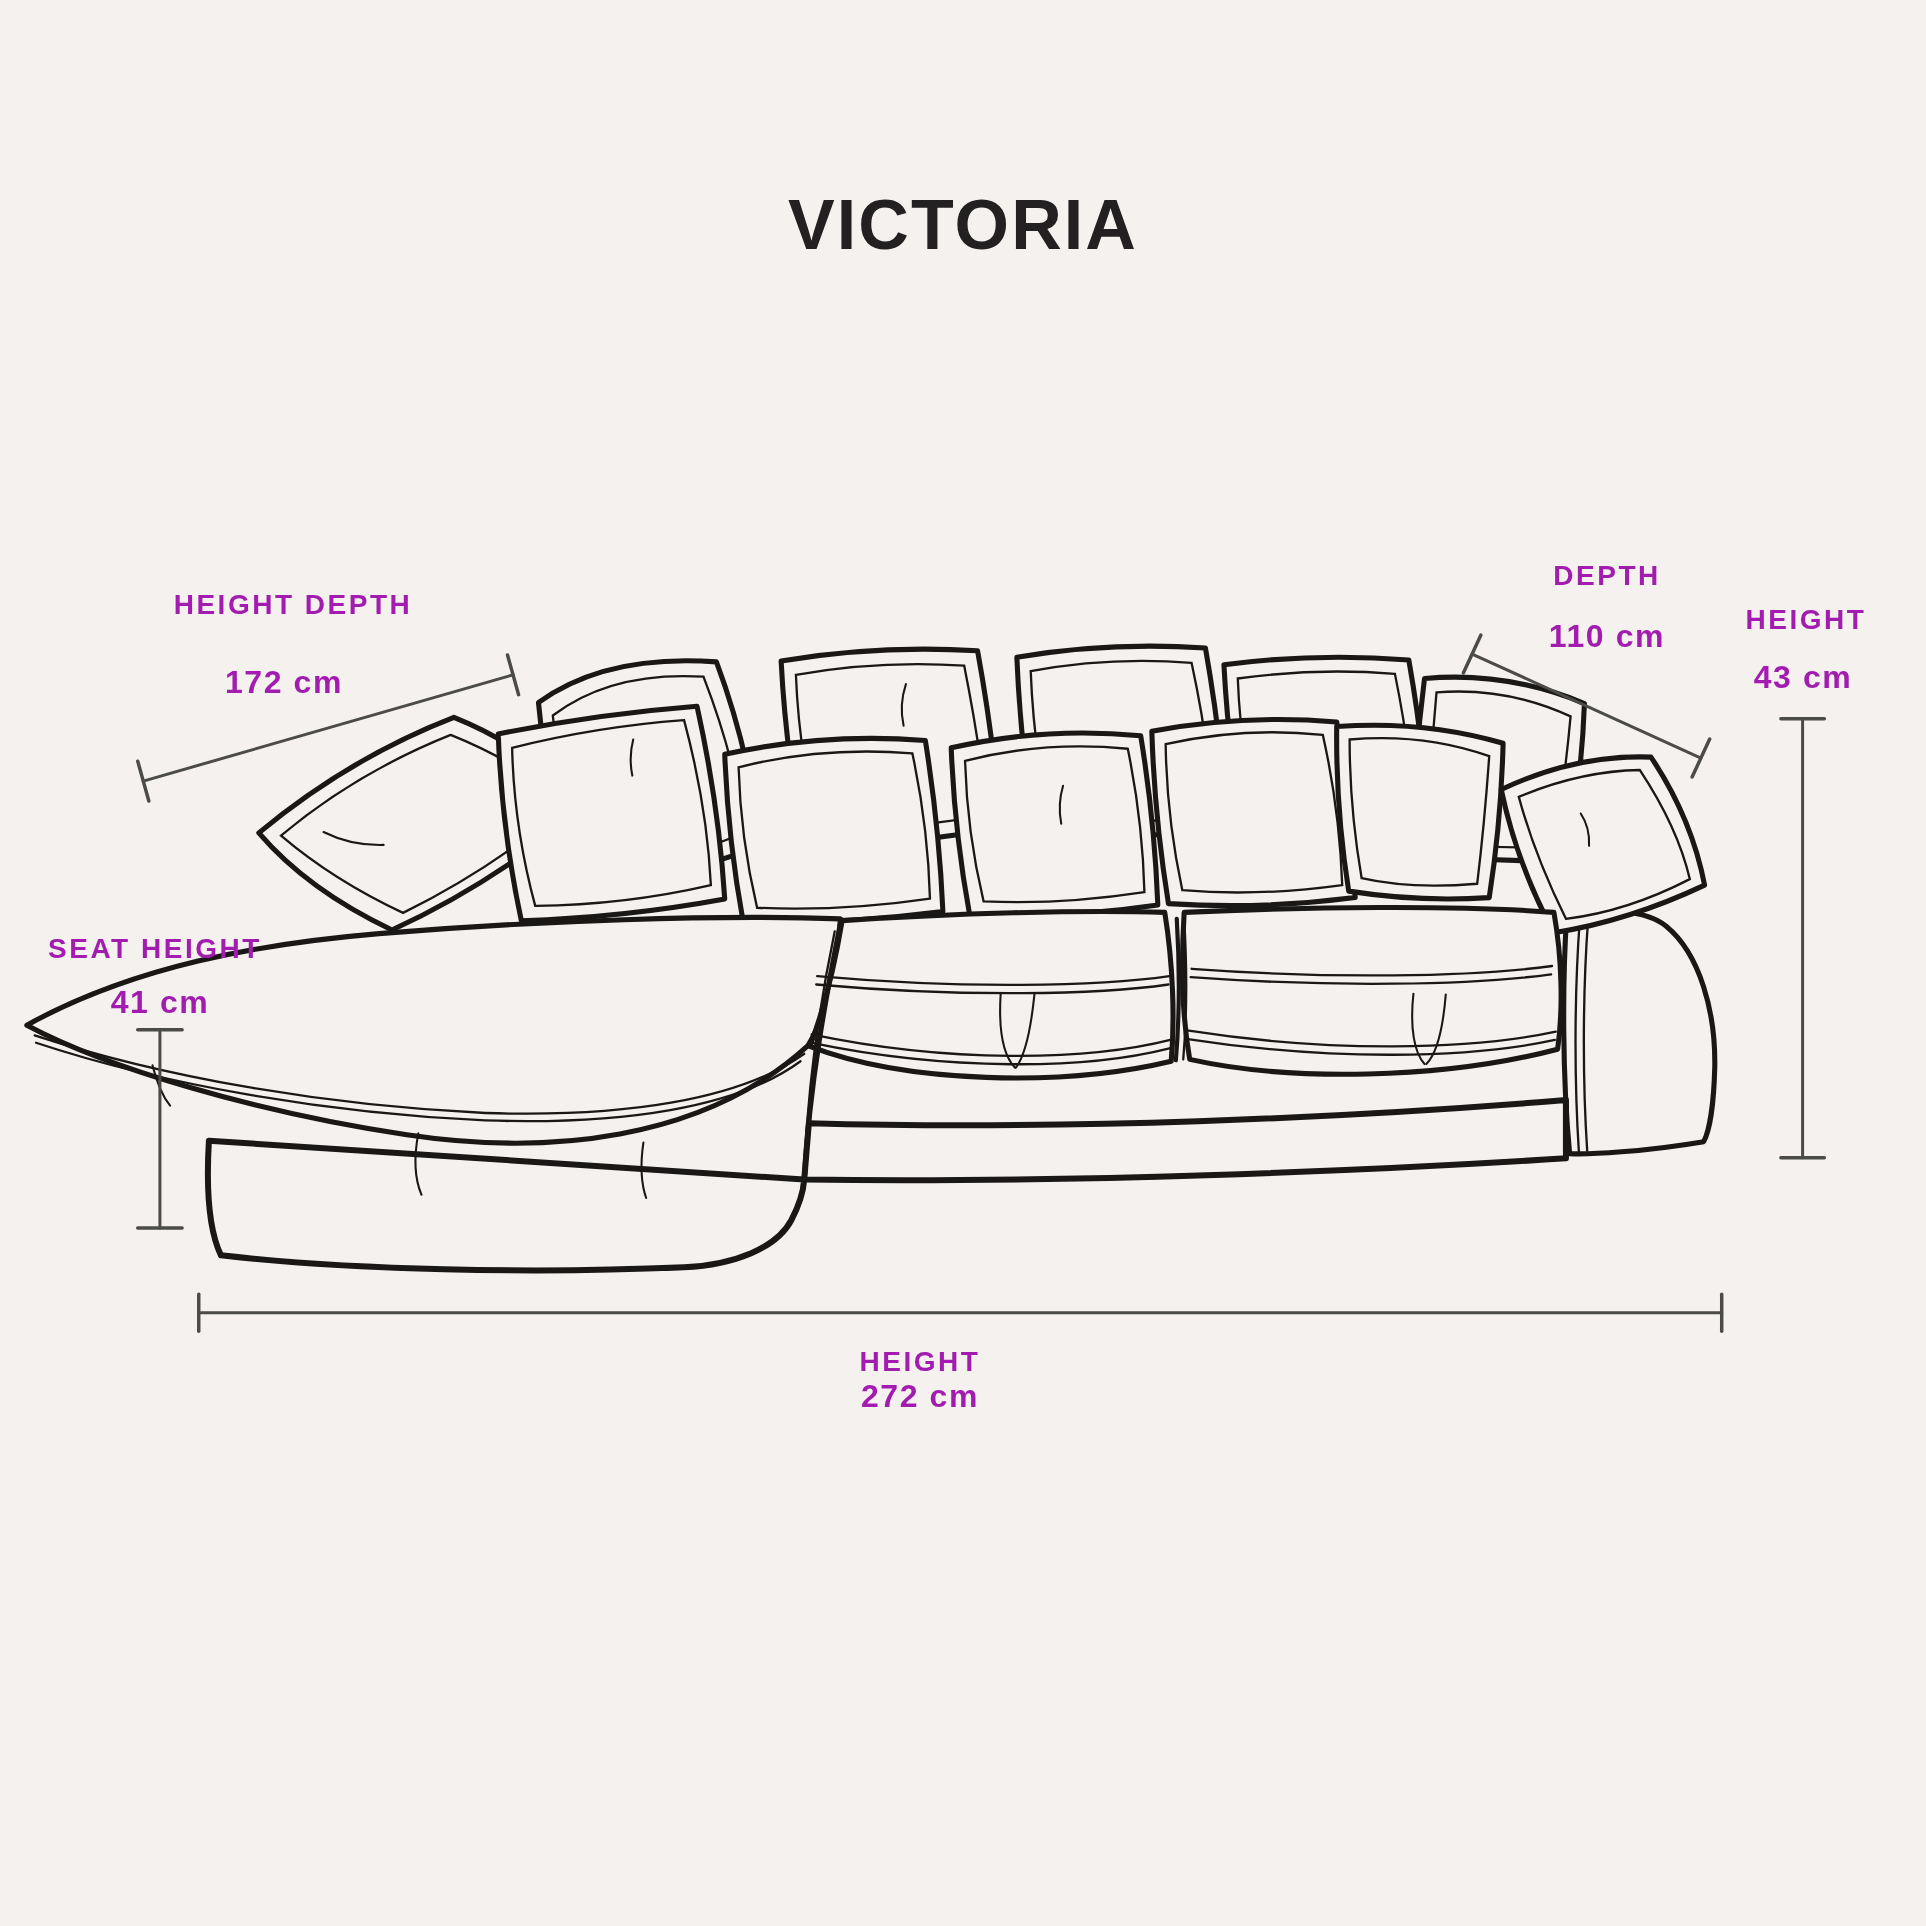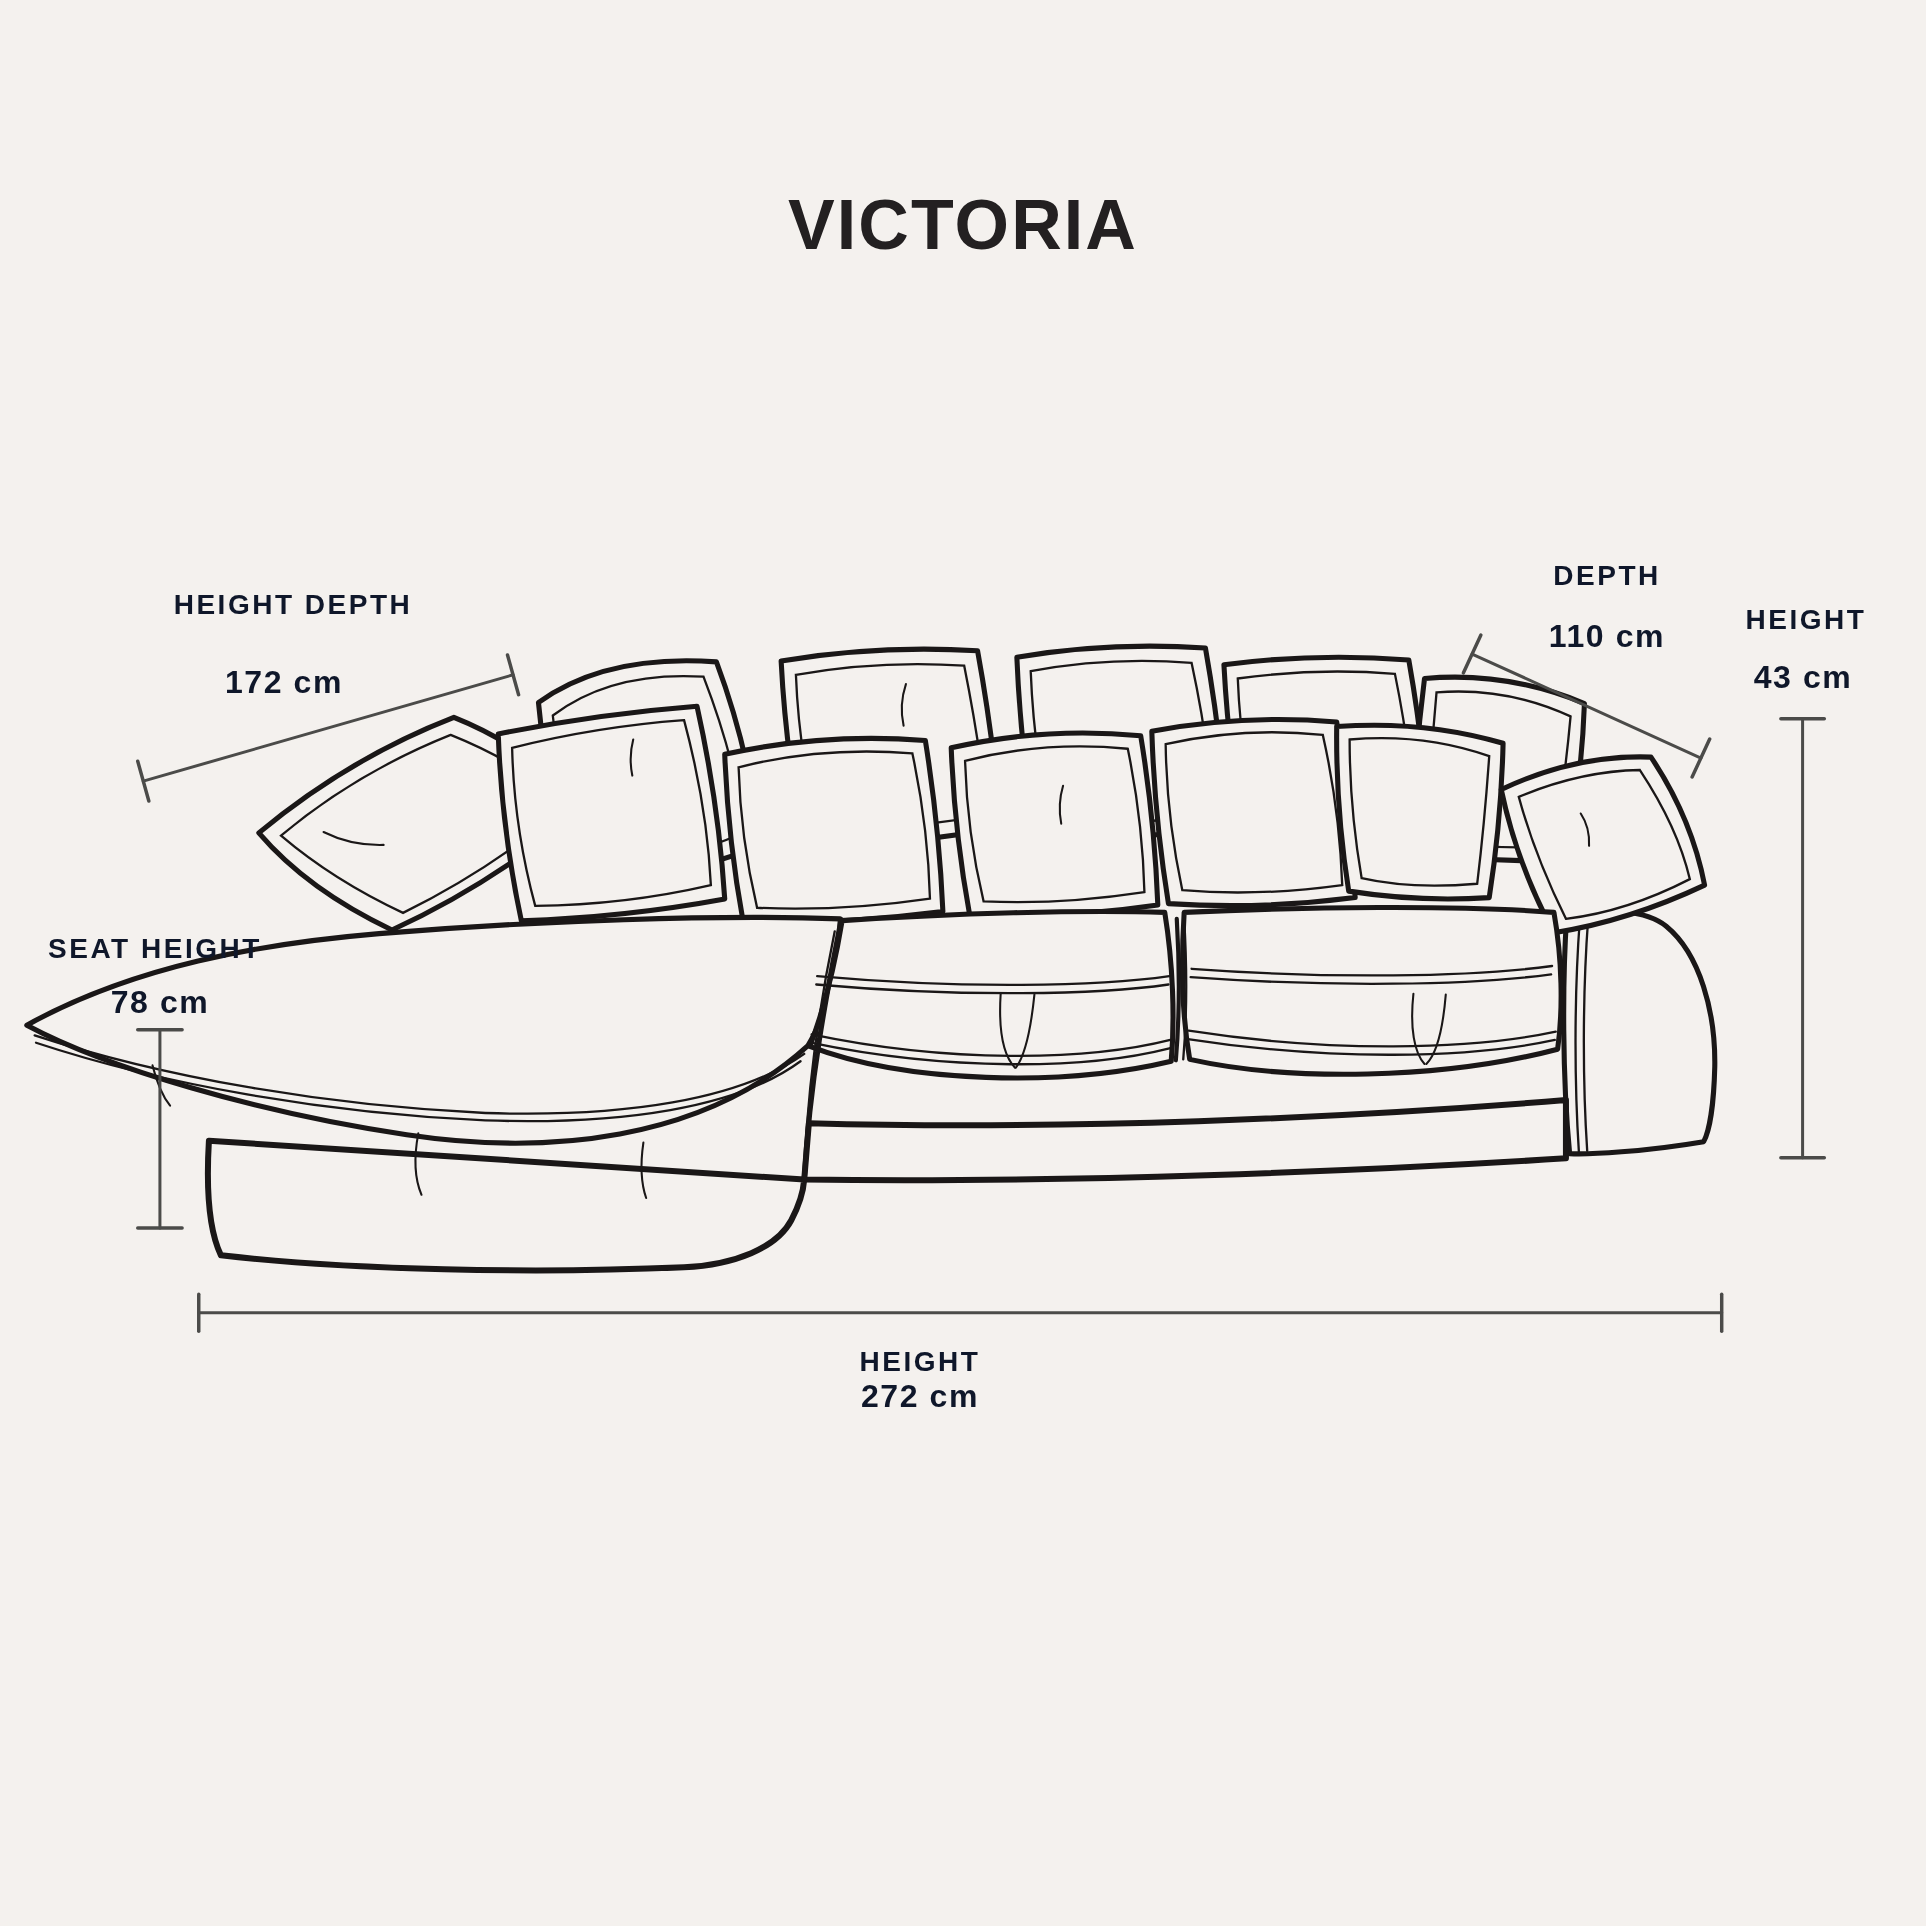--- a/index.html
+++ b/index.html
@@ -8,21 +8,21 @@
     width:1926px;height:1926px;
     background:#f4f1ee;
     overflow:hidden;
     font-family:"Liberation Sans", sans-serif;
   }
   .stage svg{position:absolute;left:0;top:0;width:100%;height:100%;}
   .t{
     position:absolute;
     transform:translate(-50%,-50%);
     white-space:nowrap;
-    color:#0f172a;
+    color:#a21caf;
   }
   .title{
     font-size:70px;
     font-weight:700;
     letter-spacing:.03em;
     color:#232021;
   }
   .subtitle{
     font-size:43px;
     font-weight:700;
@@ -182,19 +182,19 @@
   <div class="t dim-label" style="left:293px;top:605px">HEIGHT DEPTH</div>
   <div class="t dim-value" style="left:284px;top:682px">172 cm</div>
 
   <div class="t dim-label" style="left:1607px;top:576px">DEPTH</div>
   <div class="t dim-value" style="left:1607px;top:636px">110 cm</div>
 
   <div class="t dim-label" style="left:1806px;top:620px">HEIGHT</div>
   <div class="t dim-value" style="left:1803px;top:677px">43 cm</div>
 
   <div class="t dim-label" style="left:155px;top:949px">SEAT HEIGHT</div>
-  <div class="t dim-value" style="left:160px;top:1002px">78 cm</div>
+  <div class="t dim-value" style="left:160px;top:1002px">41 cm</div>
 
   <div class="t dim-label" style="left:920px;top:1362px">HEIGHT</div>
   <div class="t dim-value" style="left:920px;top:1396px">272 cm</div>
 
 </div>
 
 
 </body></html>

